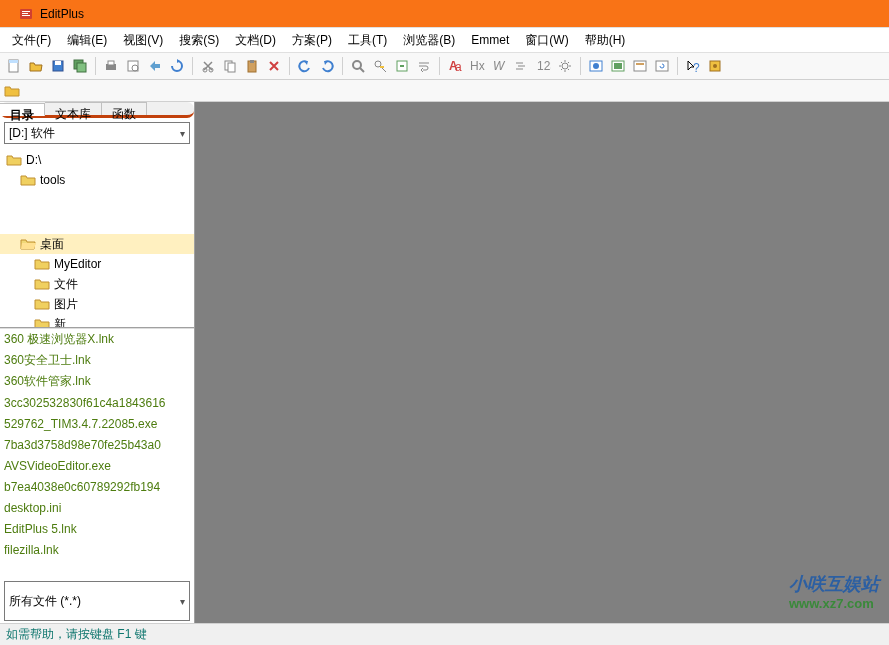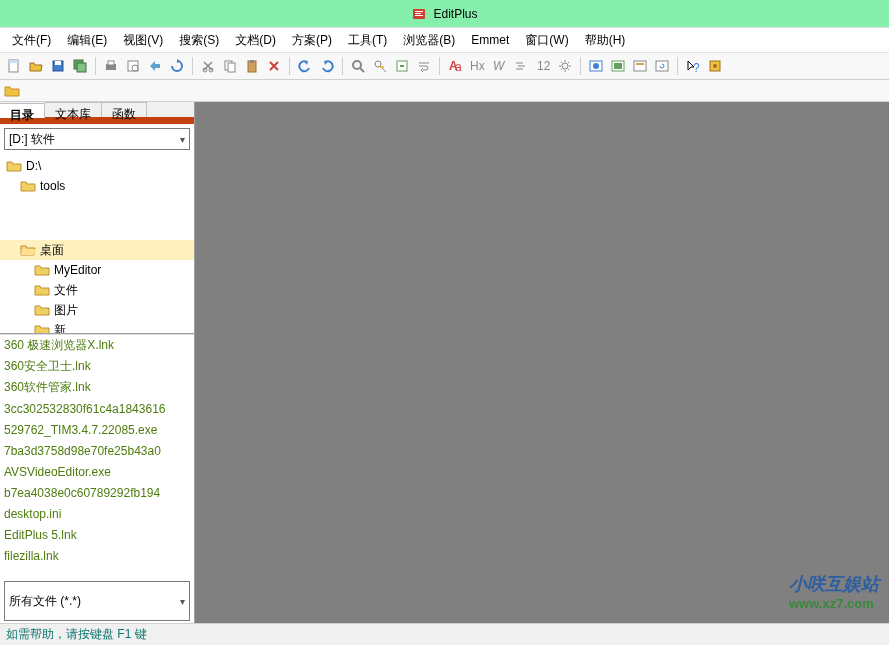--- a/index.html
+++ b/index.html
@@ -1,28 +1,28 @@
 <!DOCTYPE html>
 <html><head>
 <meta charset="utf-8">
 <style>
 * { margin: 0; padding: 0; box-sizing: border-box; font-family: "Microsoft YaHei", "SimSun", sans-serif; font-size: 12px; }
 body { background: #fff; width: 889px; height: 645px; overflow: hidden; display: flex; flex-direction: column; }
-.titlebar { height: 28px; display: flex; align-items: center; padding: 0 18px; background: #86efac; border-bottom: 1px solid #e0e0e0; justify-content: center; }
+.titlebar { height: 28px; display: flex; align-items: center; padding: 0 18px; background: #f97316; border-bottom: 1px solid #e0e0e0; }
 .titlebar .icon { width: 16px; height: 16px; margin-right: 6px; }
 .titlebar .title { color: #000; }
 .menubar { height: 24px; display: flex; align-items: center; background: #fff; padding: 0 4px; gap: 0; }
 .menubar .menu-item { padding: 3px 8px; cursor: default; color: #000; }
 .toolbar { height: 28px; background: #f8f8f8; border-top: 1px solid #e0e0e0; border-bottom: 1px solid #d0d0d0; display: flex; align-items: center; padding: 0 4px; gap: 2px; }
 .toolbar .tb-btn { width: 20px; height: 20px; display: flex; align-items: center; justify-content: center; cursor: pointer; }
 .toolbar .sep { width: 1px; height: 18px; background: #d0d0d0; margin: 0 3px; }
 .pathbar { height: 22px; background: #f8f8f8; border-bottom: 1px solid #d0d0d0; display: flex; align-items: center; padding: 0 4px; }
 .main-area { flex: 1; display: flex; min-height: 0; }
 .sidebar { width: 195px; display: flex; flex-direction: column; border-right: 1px solid #a0a0a0; }
-.side-tabs { height: 22px; display: flex; background: #f0f0f0; border-bottom: 7px solid #c2410c; }
+.side-tabs { height: 16px; display: flex; background: #f0f0f0; border-bottom: 3px solid #c2410c; border-radius: 7px; }
 .side-tabs .tab { padding: 3px 10px; border-right: 1px solid #c0c0c0; border-top: 1px solid #c0c0c0; cursor: pointer; background: #f0f0f0; }
 .side-tabs .tab.active { background: #fff; font-weight: bold; border-bottom: 1px solid #fff; position: relative; top: 1px; }
 .drive-combo { height: 22px; margin: 4px; border: 1px solid #7a7a7a; background: #fff; display: flex; align-items: center; padding: 0 4px; cursor: pointer; }
 .drive-combo .combo-text { flex: 1; }
 .drive-combo .combo-arrow { font-size: 10px; color: #555; }
 .folder-tree { flex: 0 0 180px; overflow-y: auto; background: #fff; border-bottom: 1px solid #a0a0a0; padding: 2px 0; }
 .tree-item { display: flex; align-items: center; height: 20px; padding-left: 6px; cursor: pointer; }
 .tree-item.selected { background: #fff0c0; margin-top: 44px; }
 .tree-item .folder-ico { width: 16px; height: 14px; margin-right: 4px; }
 .tree-item .name { color: #000; }

